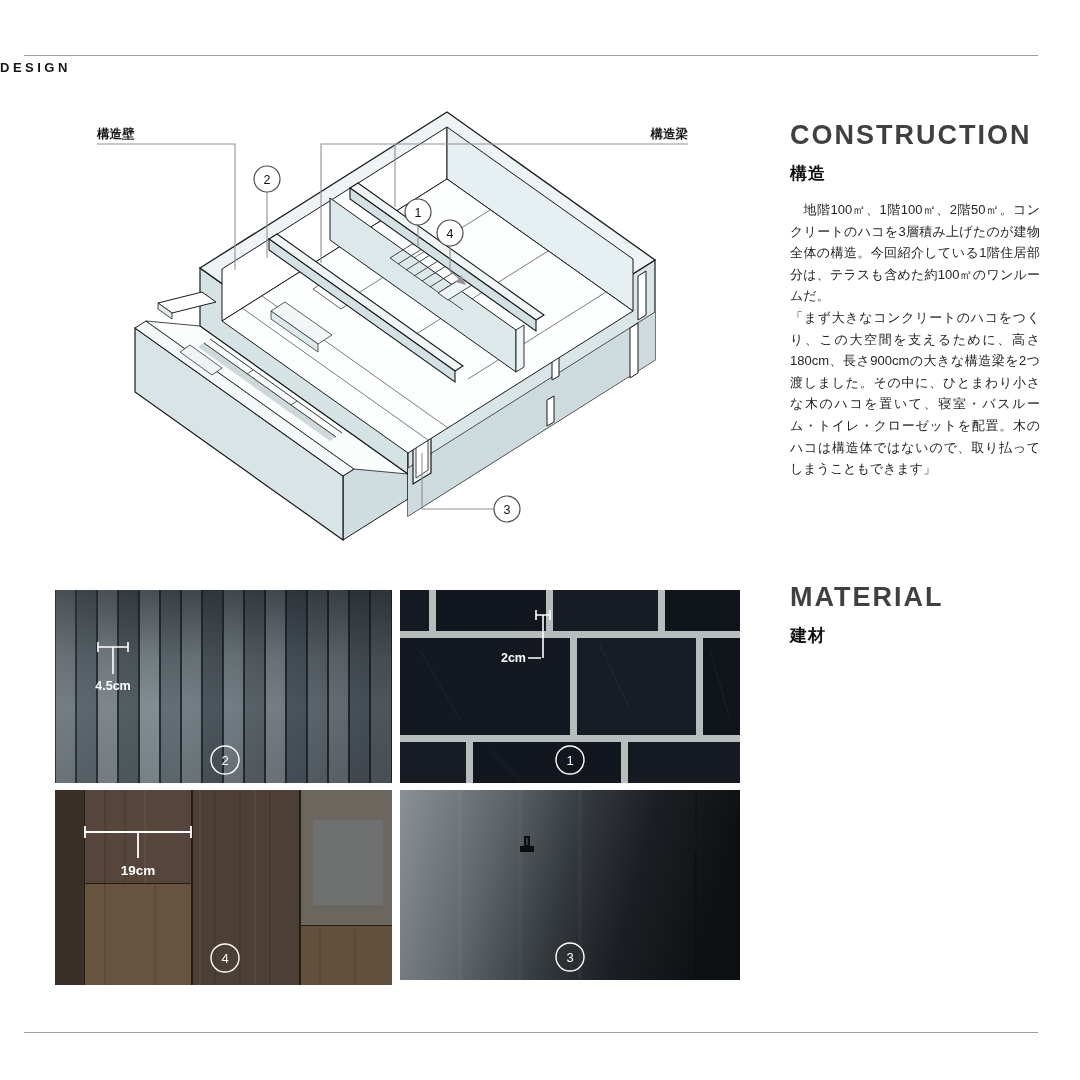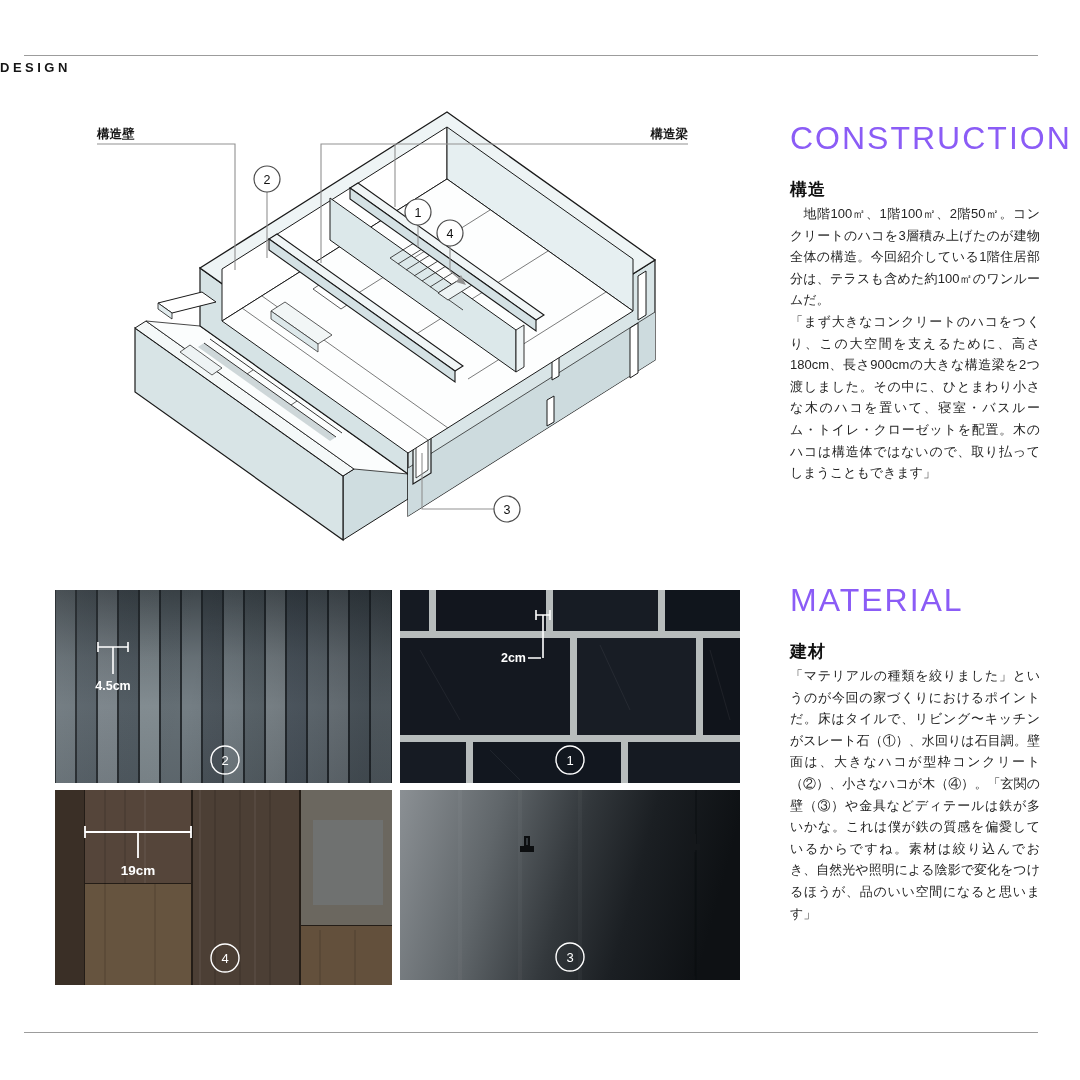--- a/index.html
+++ b/index.html
@@ -4,23 +4,23 @@
 <style>
   * { margin:0; padding:0; box-sizing:border-box; }
   html,body { width:1080px; height:1080px; background:#fff; position:relative;
               font-family:"Liberation Sans", sans-serif; color:#1f1f1f; overflow:hidden; }
   .rule { position:absolute; left:24px; width:1014px; height:0; border-top:1.5px solid #9c9c9c; }
   .rule.top { top:55px; }
   .rule.bottom { top:1032px; }
   .design-tag { position:absolute; top:60px; left:0; width:1035px; 
                 font-size:13px; font-weight:bold; letter-spacing:3.5px; color:#151515; }
   .col { position:absolute; left:790px; width:250px; }
-  .col h1 { font-size:32px; font-weight:normal; letter-spacing:2px; color:#8b5cf6; white-space:nowrap; }
-  .col h2 { font-size:17px; font-weight:bold; color:#111; margin-top:21px; letter-spacing:1px; }
-  .col .body { margin-top:2px; }
+  .col h1 { font-size:27px; font-weight:bold; letter-spacing:2px; color:#404040; white-space:nowrap; }
+  .col h2 { font-size:17px; font-weight:bold; color:#111; margin-top:11px; letter-spacing:1px; }
+  .col .body { margin-top:14px; }
   .col p { font-size:13px; line-height:21.6px; text-align:justify; color:#242424; }
   .construction { top:120px; }
   .material { top:582px; }
   svg text { font-family:"Liberation Sans", sans-serif; }
   .diagram { position:absolute; left:40px; top:85px; }
   .photo { position:absolute; display:block; }
   .photo-concrete { left:55px; top:590px; }
   .photo-slate   { left:400px; top:590px; }
   .photo-wood    { left:55px; top:790px; }
   .photo-steel   { left:400px; top:790px; }
@@ -246,15 +246,14 @@
   <div class="body">
     <p>　地階100㎡、1階100㎡、2階50㎡。コンクリートのハコを3層積み上げたのが建物全体の構造。今回紹介している1階住居部分は、テラスも含めた約100㎡のワンルームだ。</p>
     <p>「まず大きなコンクリートのハコをつくり、この大空間を支えるために、高さ180cm、長さ900cmの大きな構造梁を2つ渡しました。その中に、ひとまわり小さな木のハコを置いて、寝室・バスルーム・トイレ・クローゼットを配置。木のハコは構造体ではないので、取り払ってしまうこともできます」</p>
   </div>
 </section>
 
 <section class="col material">
   <h1>MATERIAL</h1>
   <h2>建材</h2>
   <div class="body">
-    <p>「マテリアルの種類を絞りました」というのが今回の家づくりにおけるポイントだ。床はタイルで、リビング〜キッチンがスレート石（①）、水回りは石目調。壁面は、大きなハコが型枠コンクリート（②）、小さなハコが木（④）。「玄関の壁（③）や金具などディテールは鉄が多いかな。これは僕が鉄の質感を偏愛しているからですね。素材は絞り込んでおき、自然光や照明による陰影で変化をつけるほうが、品のいい空間になると思います」</p>
   </div>
 </section>
 
 </body></html>

